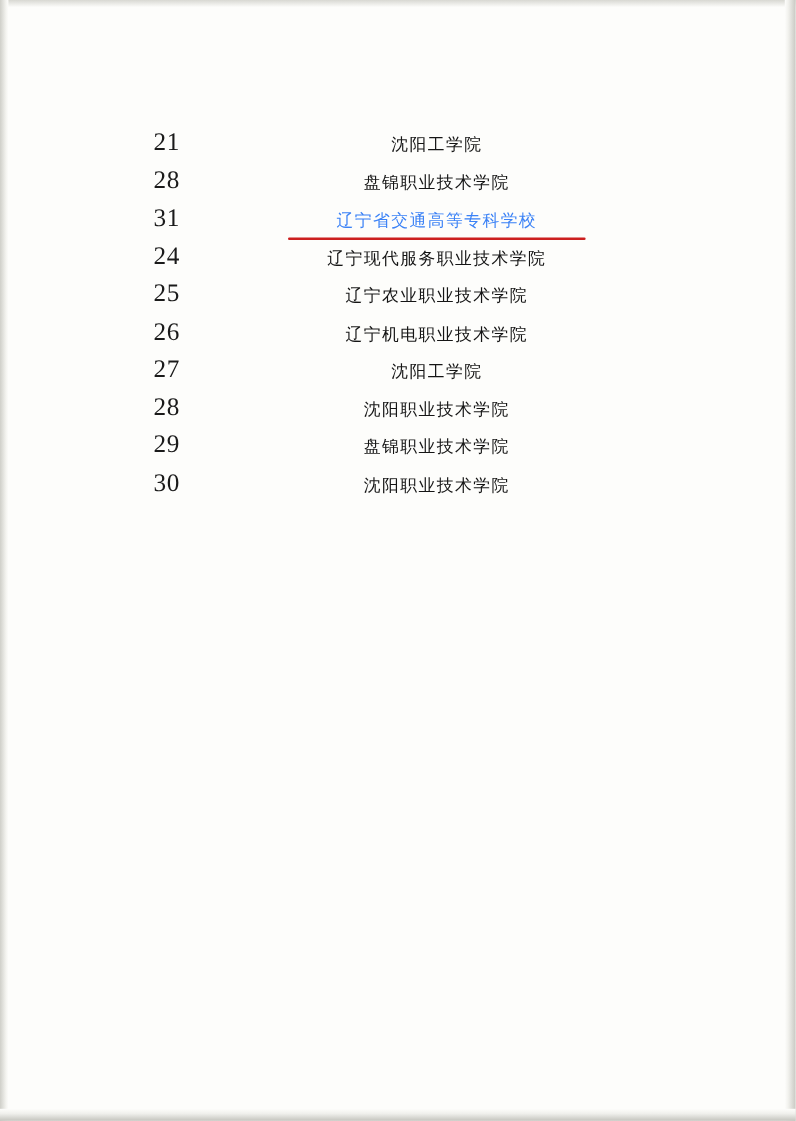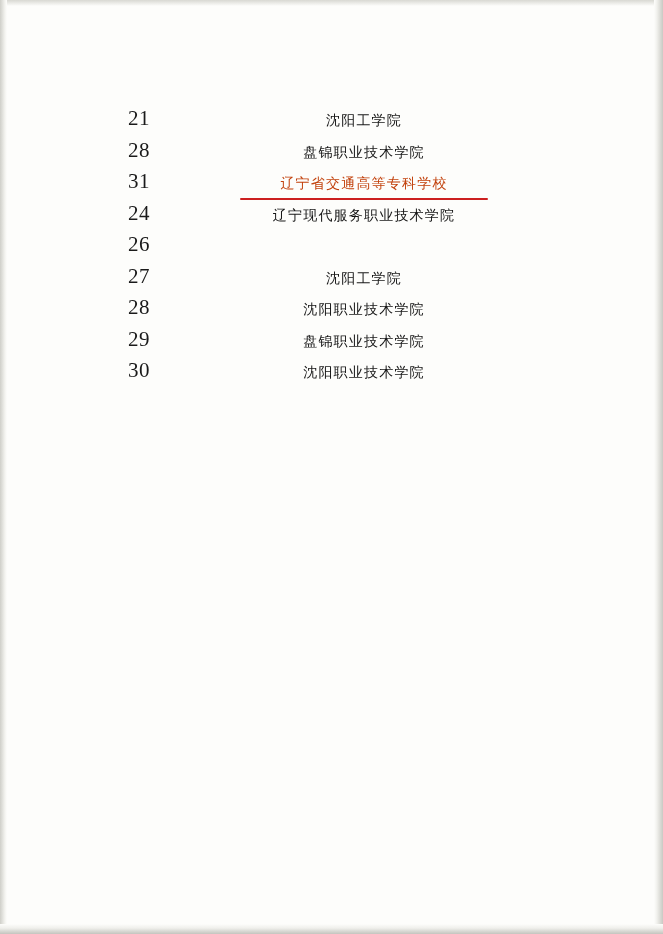--- a/index.html
+++ b/index.html
@@ -87,21 +87,21 @@
     position: absolute;
     left: 50%;
     transform: translateX(-50%);
     bottom: -5px;
     width: 248px;
     height: 2px;
     background: #cc1f1f;
     border-radius: 1px;
   }
   .row.highlight .row-name {
-    color: #c2410c;
+    color: #3b82f6;
   }
 </style>
 </head>
 <body>
 
 <div class="page">
   <div class="edge-top"></div>
   <div class="edge-left"></div>
   <div class="edge-right"></div>
   <div class="edge-bottom"></div>
@@ -117,21 +117,26 @@
       </div>
       <div class="row highlight">
         <div class="row-num">31</div>
         <div class="row-name">辽宁省交通高等专科学校</div>
       </div>
       <div class="row">
         <div class="row-num">24</div>
         <div class="row-name">辽宁现代服务职业技术学院</div>
       </div>
       <div class="row">
+        <div class="row-num">25</div>
+        <div class="row-name">辽宁农业职业技术学院</div>
+      </div>
+      <div class="row">
         <div class="row-num">26</div>
+        <div class="row-name">辽宁机电职业技术学院</div>
       </div>
       <div class="row">
         <div class="row-num">27</div>
         <div class="row-name">沈阳工学院</div>
       </div>
       <div class="row">
         <div class="row-num">28</div>
         <div class="row-name">沈阳职业技术学院</div>
       </div>
       <div class="row">

